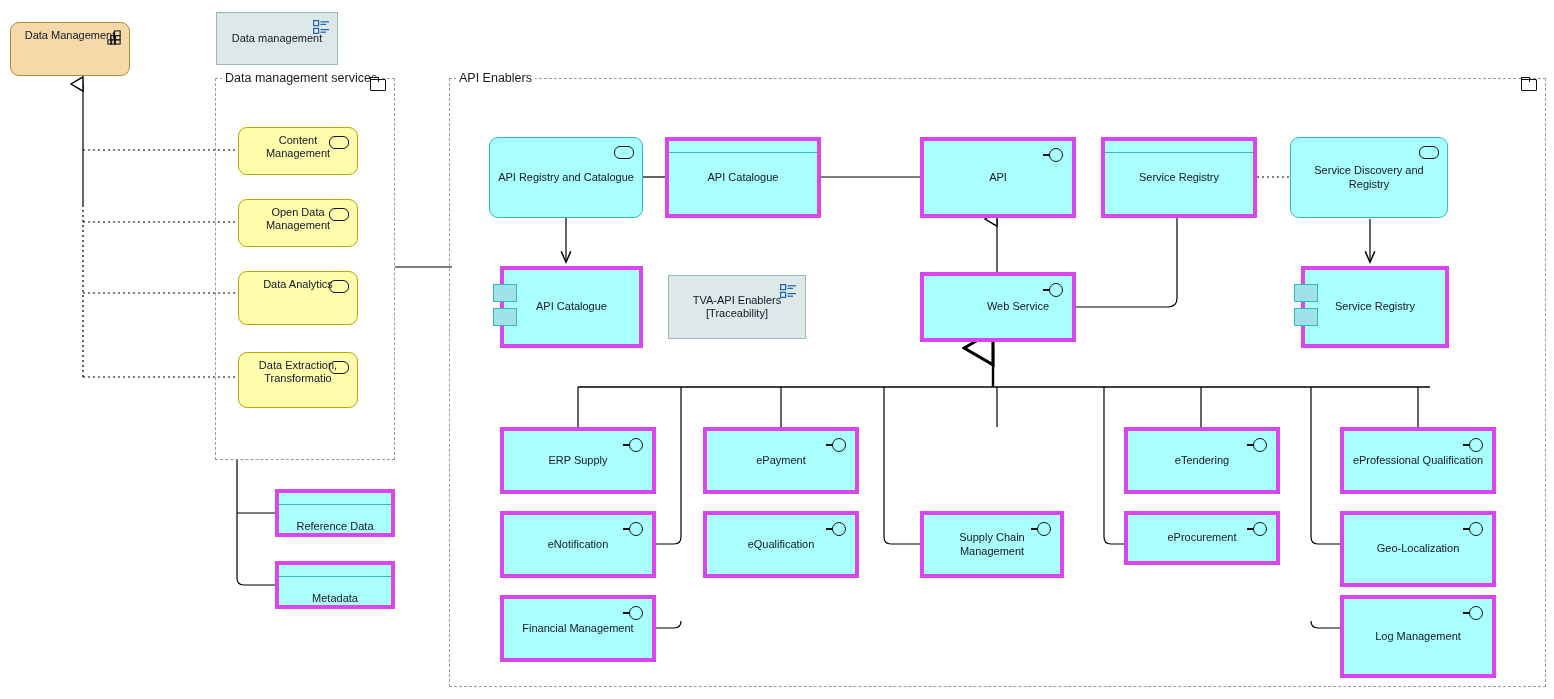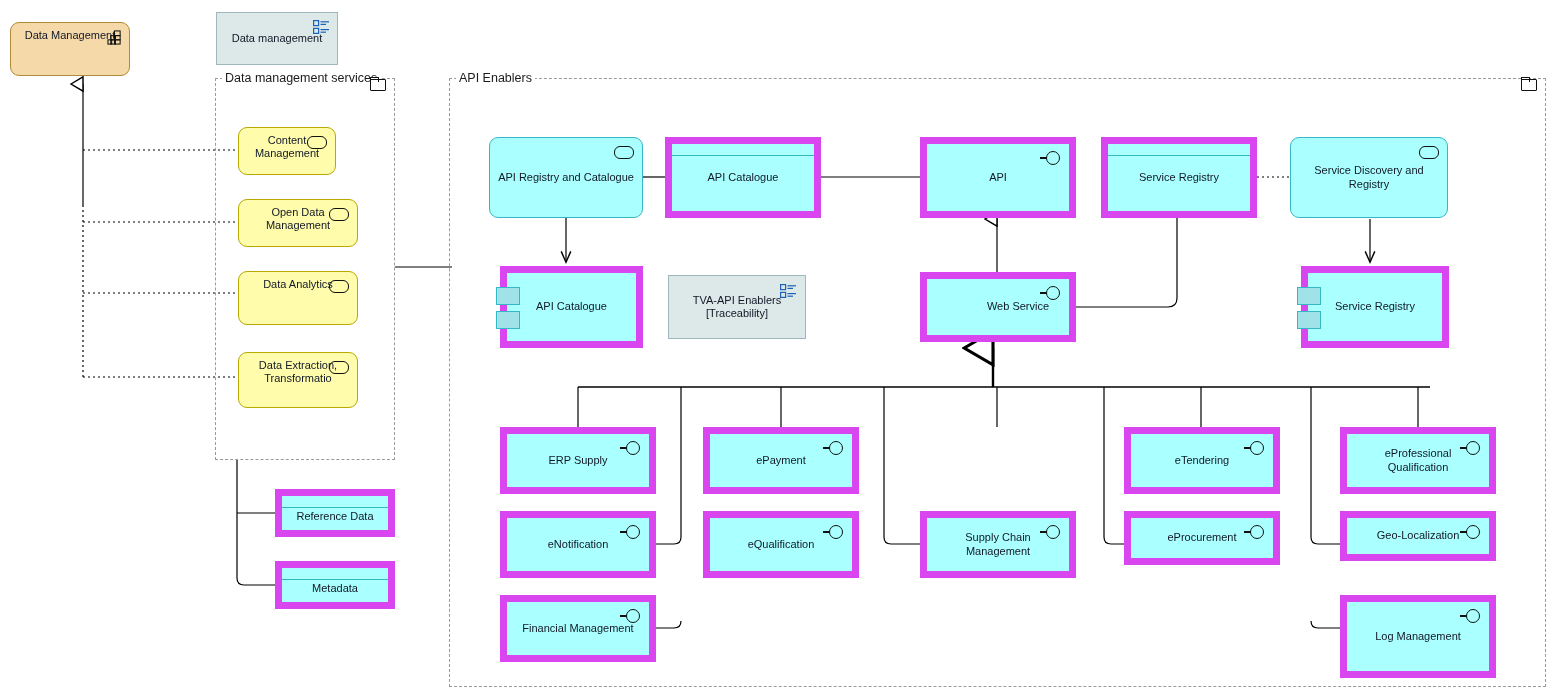--- a/index.html
+++ b/index.html
@@ -9,30 +9,30 @@
 
   .node{position:absolute;box-sizing:border-box;display:flex;align-items:center;justify-content:center;
         text-align:center;font-size:11px;color:#111827;line-height:1.22;padding:0 8px;}
   .node .lbl{position:relative;z-index:2;width:100%;}
 
   
   .svc-yellow{background:#fffcab;border:1px solid #b9a900;border-radius:9px;}
   
   .svc-cyan{background:#aaffff;border:1px solid #35b8c4;border-radius:9px;}
   
-  .box-cyan{background:#aaffff;border:7px solid #d946ef;}
+  .box-cyan{background:#aaffff;border:4px solid #d946ef;}
   
   .box-grey{background:#dde8e8;border:1px solid #9fb8bd;}
   
   .box-amber{background:#f5d9a8;border:1px solid #b08a38;border-radius:9px;}
 
   
   .t-top .lbl{align-self:flex-start;margin-top:6px;}
   .t-mid .lbl{align-self:center;}
-  .t-hdr .lbl{align-self:flex-start;margin-top:14px;}
+  .t-hdr .lbl{align-self:flex-start;margin-top:27px;}
 
   
   .ic-service{position:absolute;right:8px;top:8px;width:18px;height:11px;border:1.5px solid #111;
               border-radius:6px;background:transparent;z-index:3;}
   
   .ic-iface{position:absolute;right:7px;top:7px;width:22px;height:13px;z-index:3;}
   .ic-iface .stem{position:absolute;left:0;top:6px;width:7px;height:1.5px;background:#111;}
   .ic-iface .ball{position:absolute;left:6px;top:0;width:12px;height:12px;border:1.5px solid #111;border-radius:50%;}
   
   .ic-dataobj{position:absolute;left:0;right:0;top:11px;height:1px;background:#35b8c4;z-index:3;}
@@ -153,21 +153,21 @@
     <svg class="ic-list" viewBox="0 0 17 15" style="right:7px;top:7px;">
       <rect x="0.6" y="0.6" width="5" height="5" fill="none" stroke="#1b63b8" stroke-width="1.2"></rect>
       <rect x="0.6" y="8.4" width="5" height="5" fill="none" stroke="#1b63b8" stroke-width="1.2"></rect>
       <line x1="7.5" y1="1.8" x2="16" y2="1.8" stroke="#1b63b8" stroke-width="1.2"></line>
       <line x1="7.5" y1="4.4" x2="13" y2="4.4" stroke="#1b63b8" stroke-width="1.2"></line>
       <line x1="7.5" y1="9.6" x2="16" y2="9.6" stroke="#1b63b8" stroke-width="1.2"></line>
       <line x1="7.5" y1="12.2" x2="13" y2="12.2" stroke="#1b63b8" stroke-width="1.2"></line>
     </svg>
   </div>
 
-  <div class="node svc-yellow t-top" style="left:238px;top:127px;width:98px;height:48px;">
+  <div class="node svc-yellow t-top" style="left:238px;top:127px;width:120px;height:48px;">
     <span class="lbl">Content Management</span>
     <span class="ic-service"></span>
   </div>
   <div class="node svc-yellow t-top" style="left:238px;top:199px;width:120px;height:48px;">
     <span class="lbl">Open Data Management</span>
     <span class="ic-service"></span>
   </div>
   <div class="node svc-yellow t-top" style="left:238px;top:271px;width:120px;height:54px;">
     <span class="lbl">Data Analytics</span>
     <span class="ic-service"></span>
@@ -283,21 +283,21 @@
       </span>
   </div>
   <div class="node box-cyan t-mid" style="left:703px;top:511px;width:156px;height:67px;">
     <span class="lbl">eQualification</span>
     <span class="ic-iface">
         <i class="stem"></i>
         <i class="ball"></i>
       </span>
   </div>
 
-  <div class="node box-cyan t-mid" style="left:920px;top:511px;width:156px;height:67px;">
+  <div class="node box-cyan t-mid" style="left:920px;top:511px;width:144px;height:67px;">
     <span class="lbl">Supply Chain Management</span>
     <span class="ic-iface">
         <i class="stem"></i>
         <i class="ball"></i>
       </span>
   </div>
 
   <div class="node box-cyan t-mid" style="left:1124px;top:427px;width:156px;height:67px;">
     <span class="lbl">eTendering</span>
     <span class="ic-iface">
@@ -313,21 +313,21 @@
       </span>
   </div>
 
   <div class="node box-cyan t-mid" style="left:1340px;top:427px;width:156px;height:67px;">
     <span class="lbl">eProfessional Qualification</span>
     <span class="ic-iface">
         <i class="stem"></i>
         <i class="ball"></i>
       </span>
   </div>
-  <div class="node box-cyan t-mid" style="left:1340px;top:511px;width:156px;height:50px;justify-content:center;">
+  <div class="node box-cyan t-mid" style="left:1340px;top:511px;width:156px;height:76px;justify-content:center;">
     <span class="lbl">Geo-Localization</span>
     <span class="ic-iface">
         <i class="stem"></i>
         <i class="ball"></i>
       </span>
   </div>
   <div class="node box-cyan t-mid" style="left:1340px;top:595px;width:156px;height:83px;">
     <span class="lbl">Log Management</span>
     <span class="ic-iface">
         <i class="stem"></i>

